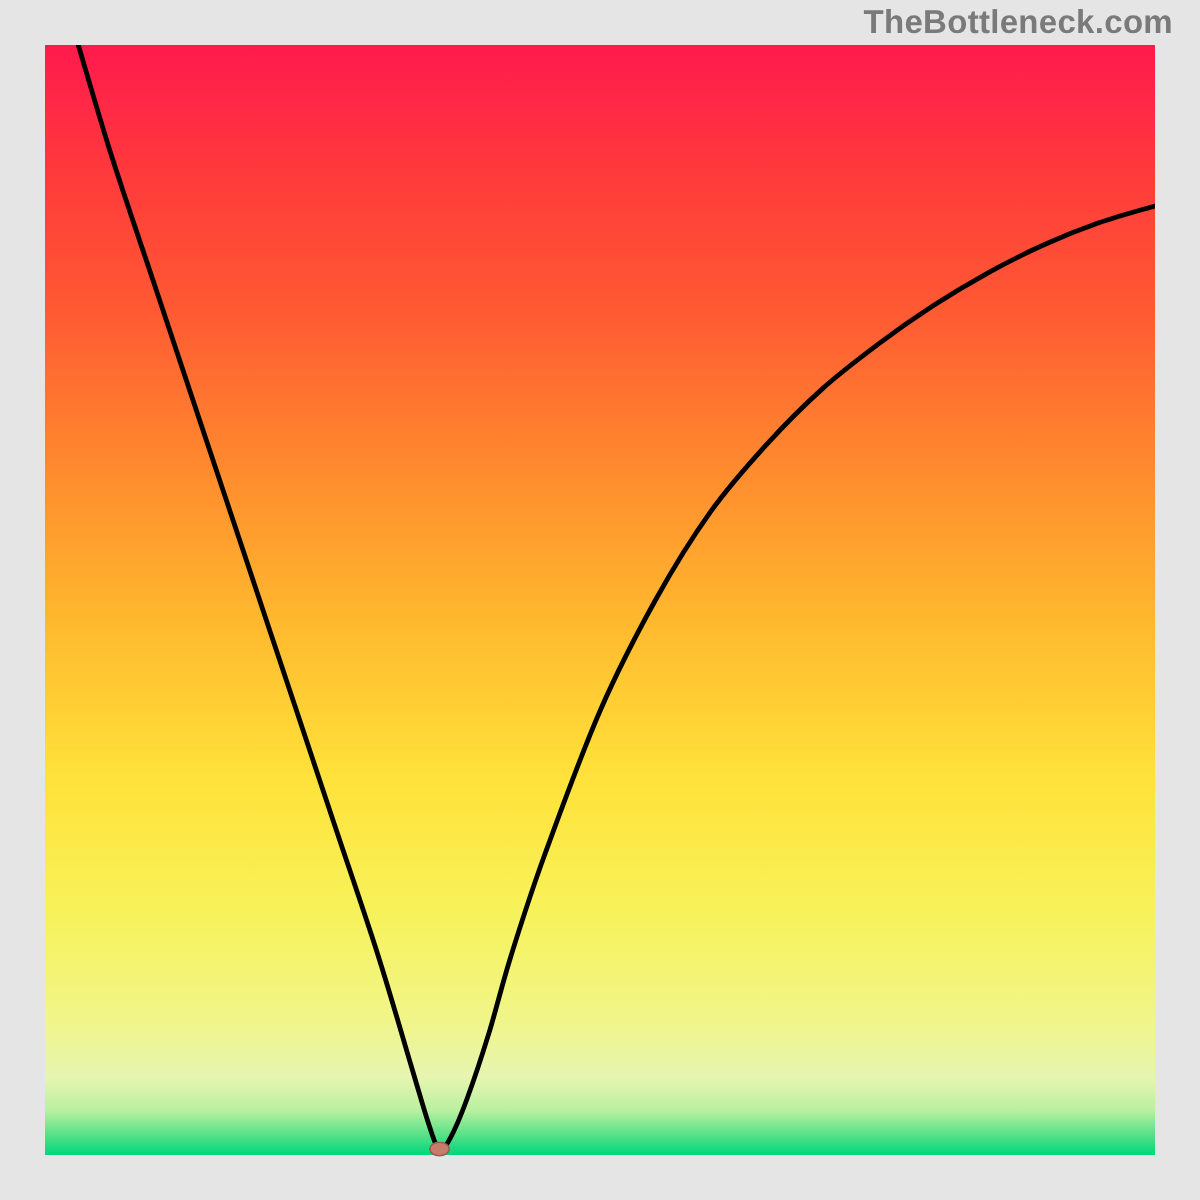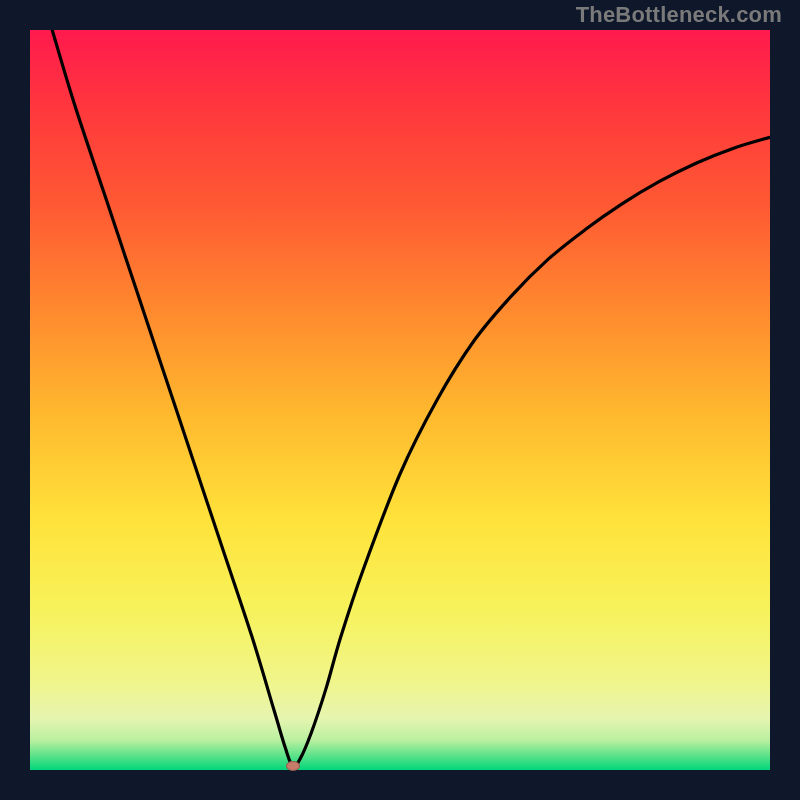--- a/index.html
+++ b/index.html
@@ -9,21 +9,21 @@
     height: 800px;
     background: #000;
     overflow: hidden;
   }
   .frame {
     position: absolute;
     top: 0;
     left: 0;
     width: 800px;
     height: 800px;
-    background: #0f172a;
+    background: #e5e5e5;
   }
   .plot-area {
     position: absolute;
     top: 30px;
     left: 30px;
     width: 740px;
     height: 740px;
     background: linear-gradient(to bottom,
       #ff1a4d 0%,
       #ff3b3b 12%,

